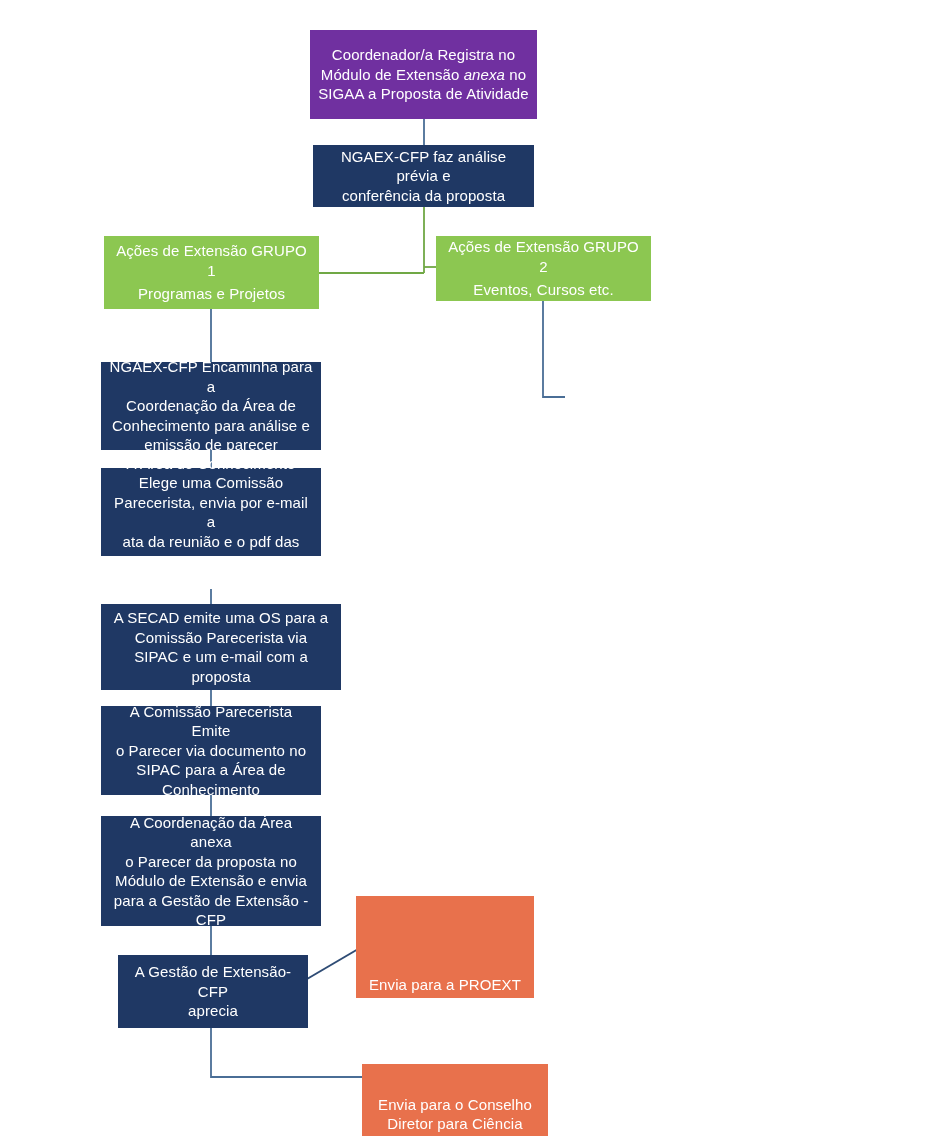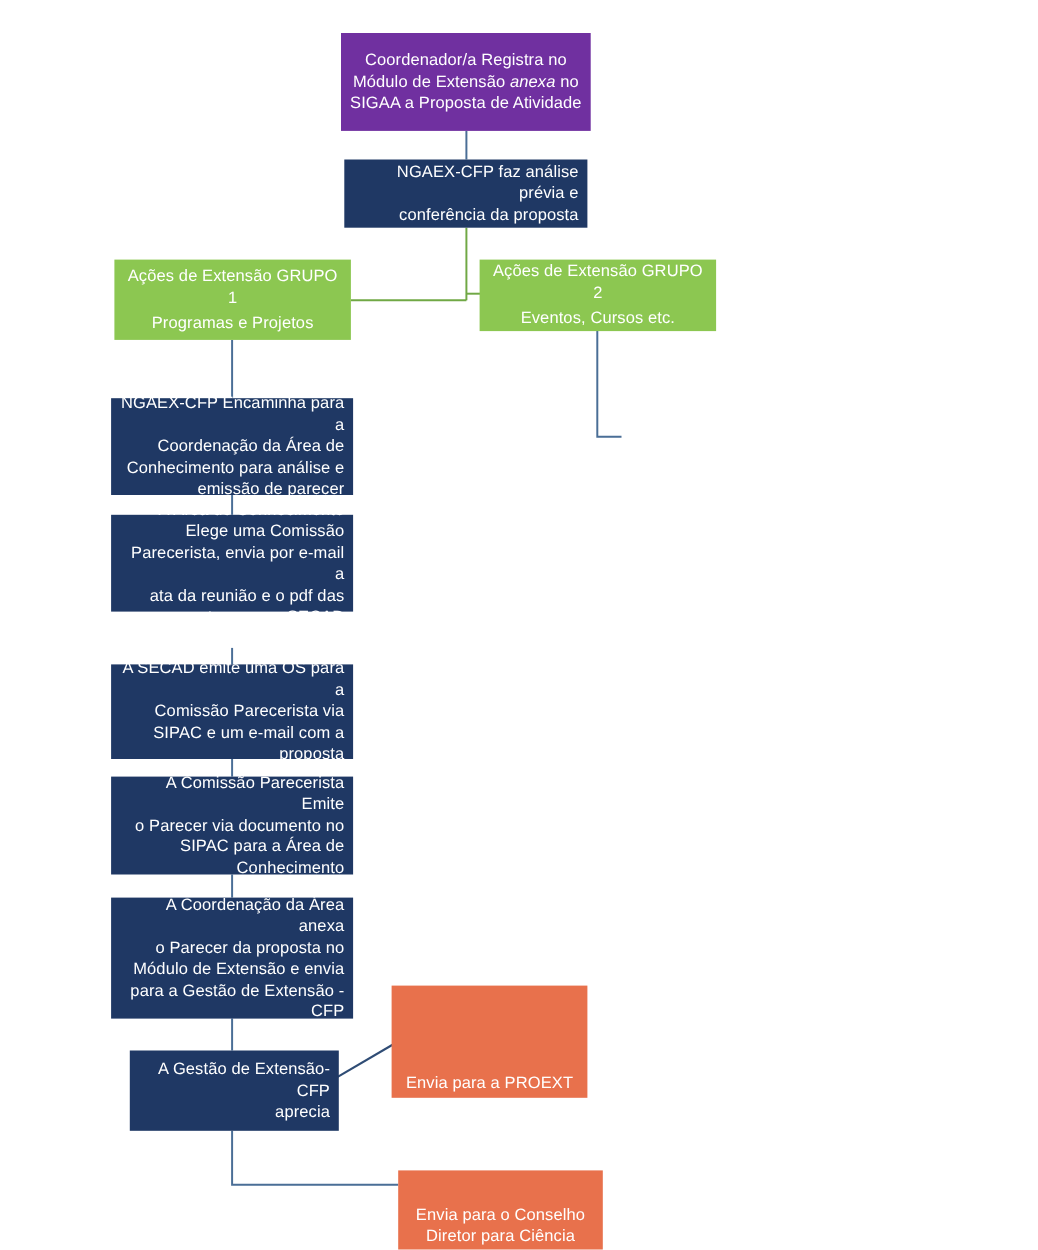--- a/index.html
+++ b/index.html
@@ -42,21 +42,21 @@
     padding: 4px 8px;
     letter-spacing: 0.1px;
   }
   .node .lines {
     width: 100%;
   }
   .node .ln {
     display: block;
   }
   .node-purple { background: #7030A0; }
-  .node-navy   { background: #1F3864; text-align: right; }
+  .node-navy   { background: #1F3864; }
   .node-green  { background: #8CC751; }
   .node-orange { background: #E8714C; }
 
   .fs-15 { font-size: 15px; }
   .gap-line { margin-bottom: 4px; }
   .ital { font-style: italic; }
 </style>
 </head>
 <body>
 
@@ -127,21 +127,21 @@
   <div class="node node-navy fs-15" style="left:101px; top:468px; width:220px; height:88px;">
     <span class="lines">
       <span class="ln">A Área de Conhecimento</span>
       <span class="ln">Elege uma Comissão</span>
       <span class="ln">Parecerista, envia por e-mail a</span>
       <span class="ln">ata da reunião e o pdf das</span>
       <span class="ln">propostas para a SECAD</span>
     </span>
   </div>
 
-  <div class="node node-navy fs-15" style="left:101px; top:604px; width:220px; height:86px;">
+  <div class="node node-navy fs-15" style="left:101px; top:604px; width:240px; height:86px;">
     <span class="lines">
       <span class="ln">A SECAD emite uma OS para a</span>
       <span class="ln">Comissão Parecerista via</span>
       <span class="ln">SIPAC e um e-mail com a</span>
       <span class="ln">proposta</span>
     </span>
   </div>
 
   <div class="node node-navy fs-15" style="left:101px; top:706px; width:220px; height:89px;">
     <span class="lines">

